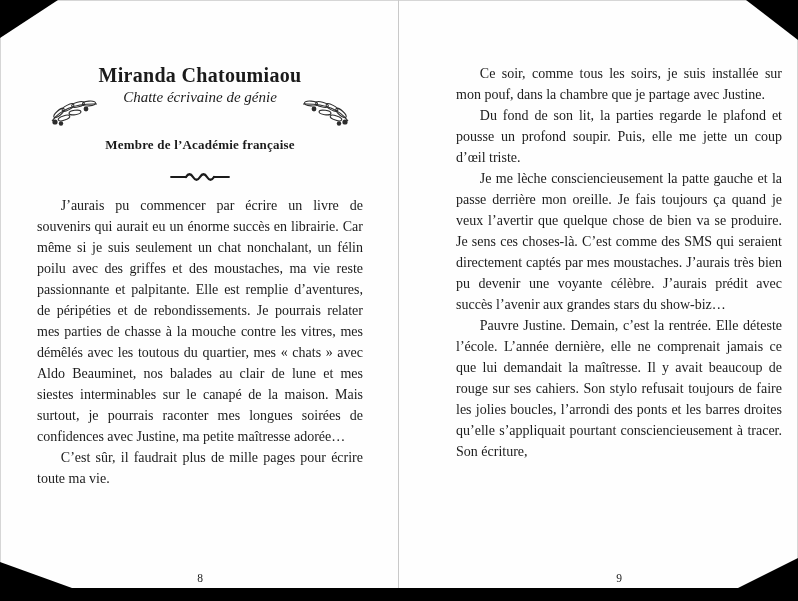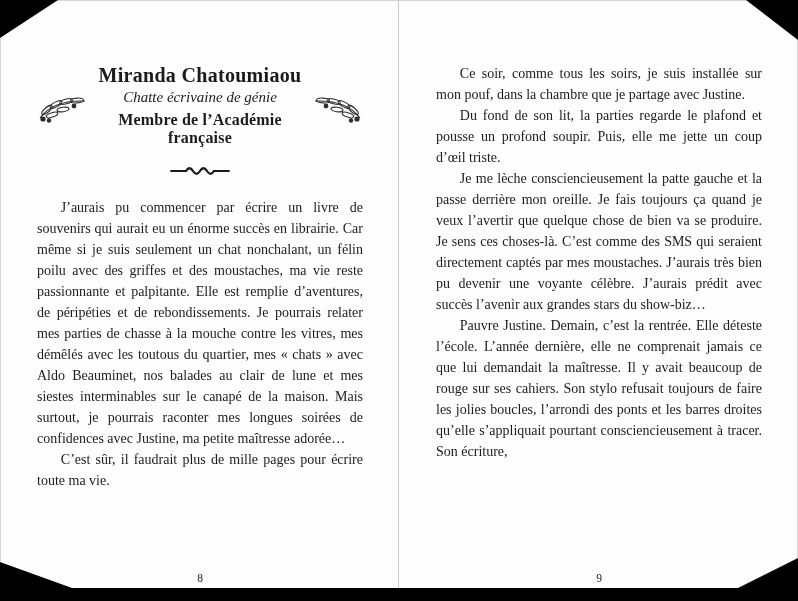--- a/index.html
+++ b/index.html
@@ -16,55 +16,55 @@
     box-shadow: inset 0 0 0 1px #d6d6d6;
   }
   .gutter {
     position: absolute;
     left: 398px; top: 0; bottom: 13px;
     width: 1px;
     background: #c9c9c9;
   }
   .page { position: absolute; top: 0; bottom: 0; }
   .page-left  { left: 37px;  width: 326px; }
-  .page-right { left: 436px; width: 326px; }
+  .page-right { left: 456px; width: 326px; }
 
   .chapter-header {
     margin-top: 64px;
     display: flex;
     align-items: center;
     justify-content: center;
     gap: 0;
   }
   .header-text { text-align: center; flex: 0 1 auto; }
   .book-title {
     font-size: 20px;
     font-weight: bold;
     margin: 0;
     letter-spacing: 0.3px;
     white-space: nowrap;
   }
   .book-subtitle { font-style: italic; font-size: 15px; margin-top: 2px; }
-  .book-membership { font-weight: bold; font-size: 16px; margin-top: 5px; letter-spacing: 0.2px; }
+  .book-membership { font-weight: bold; font-size: 13px; margin-top: 31px; letter-spacing: 0.2px; }
 
   .laurel { flex: 0 0 auto; display: inline-flex; }
   .laurel-right svg { transform: scaleX(-1); }
 
   .ornament { text-align: center; margin-top: 16px; }
 
   .body-text p {
     margin: 0;
     font-size: 14px;
     line-height: 1.5;
     text-align: justify;
     text-indent: 1.7em;
     hyphens: auto;
     -webkit-hyphens: auto;
   }
-  .page-left  .body-text { margin-top: 16px; }
+  .page-left  .body-text { margin-top: 8px; }
   .page-right .body-text { margin-top: 63px; }
 
   .page-number {
     position: absolute;
     bottom: 17px; left: 0; right: 0;
     text-align: center;
     font-size: 11.5px;
   }
 
   

